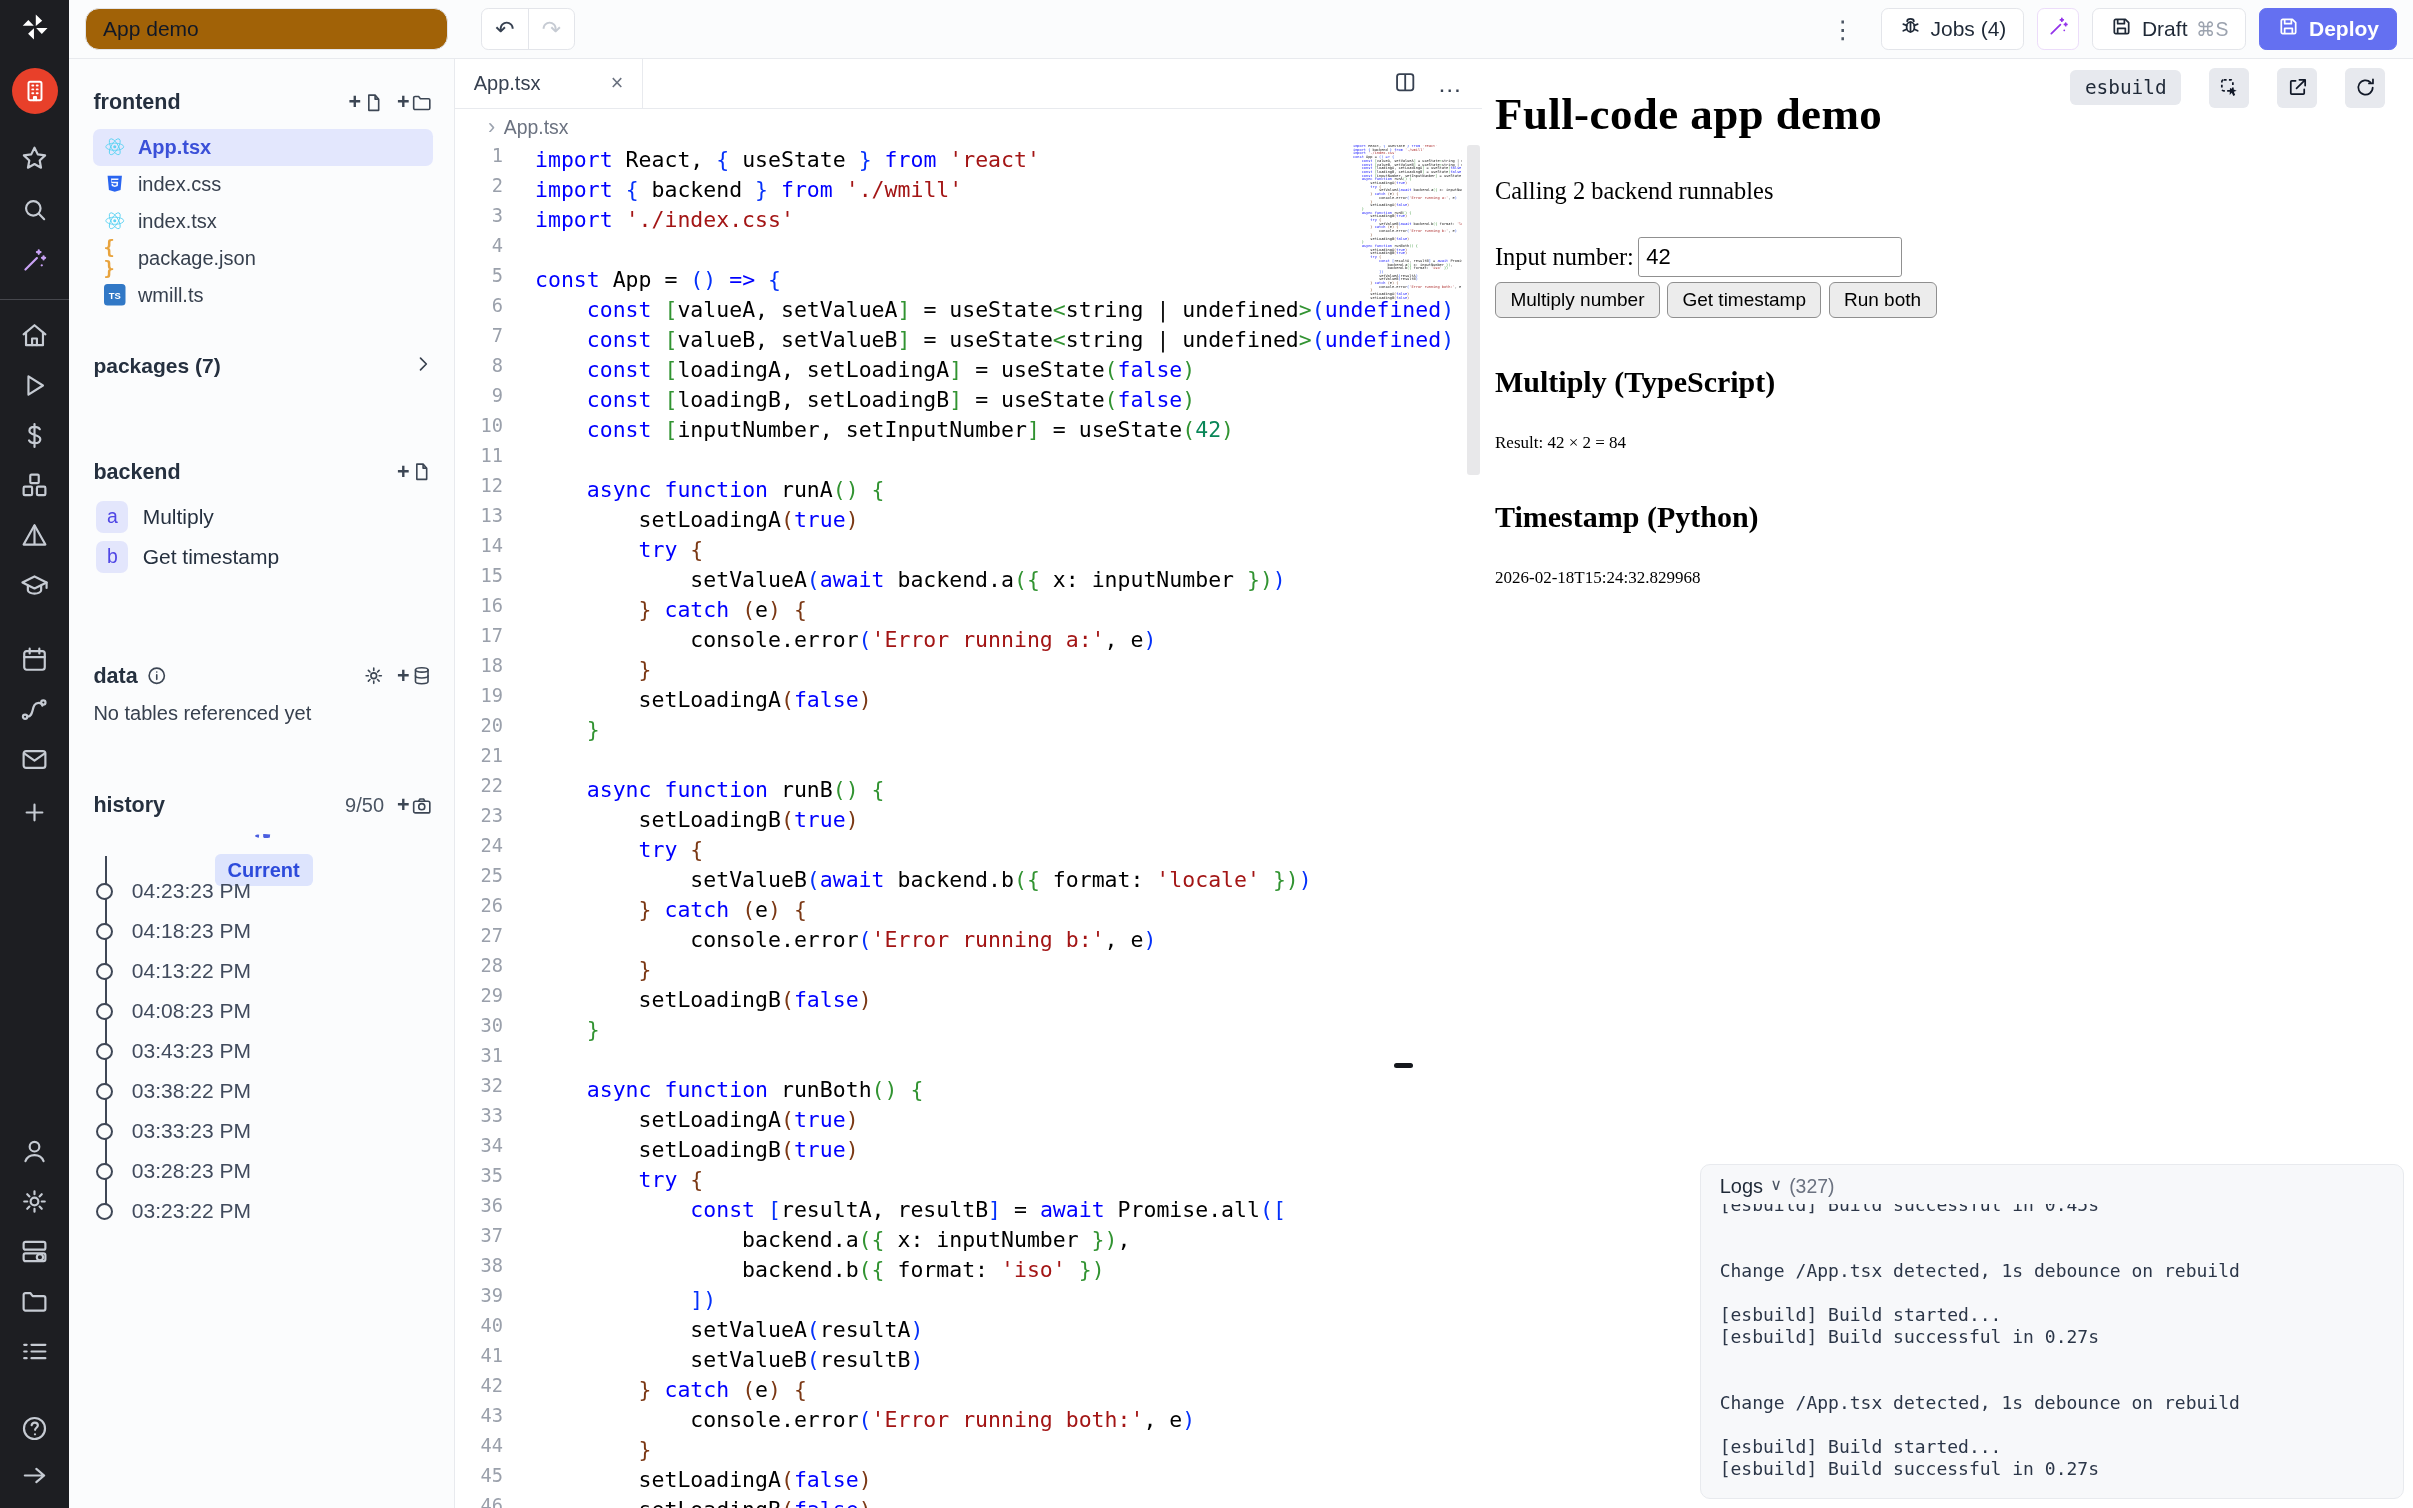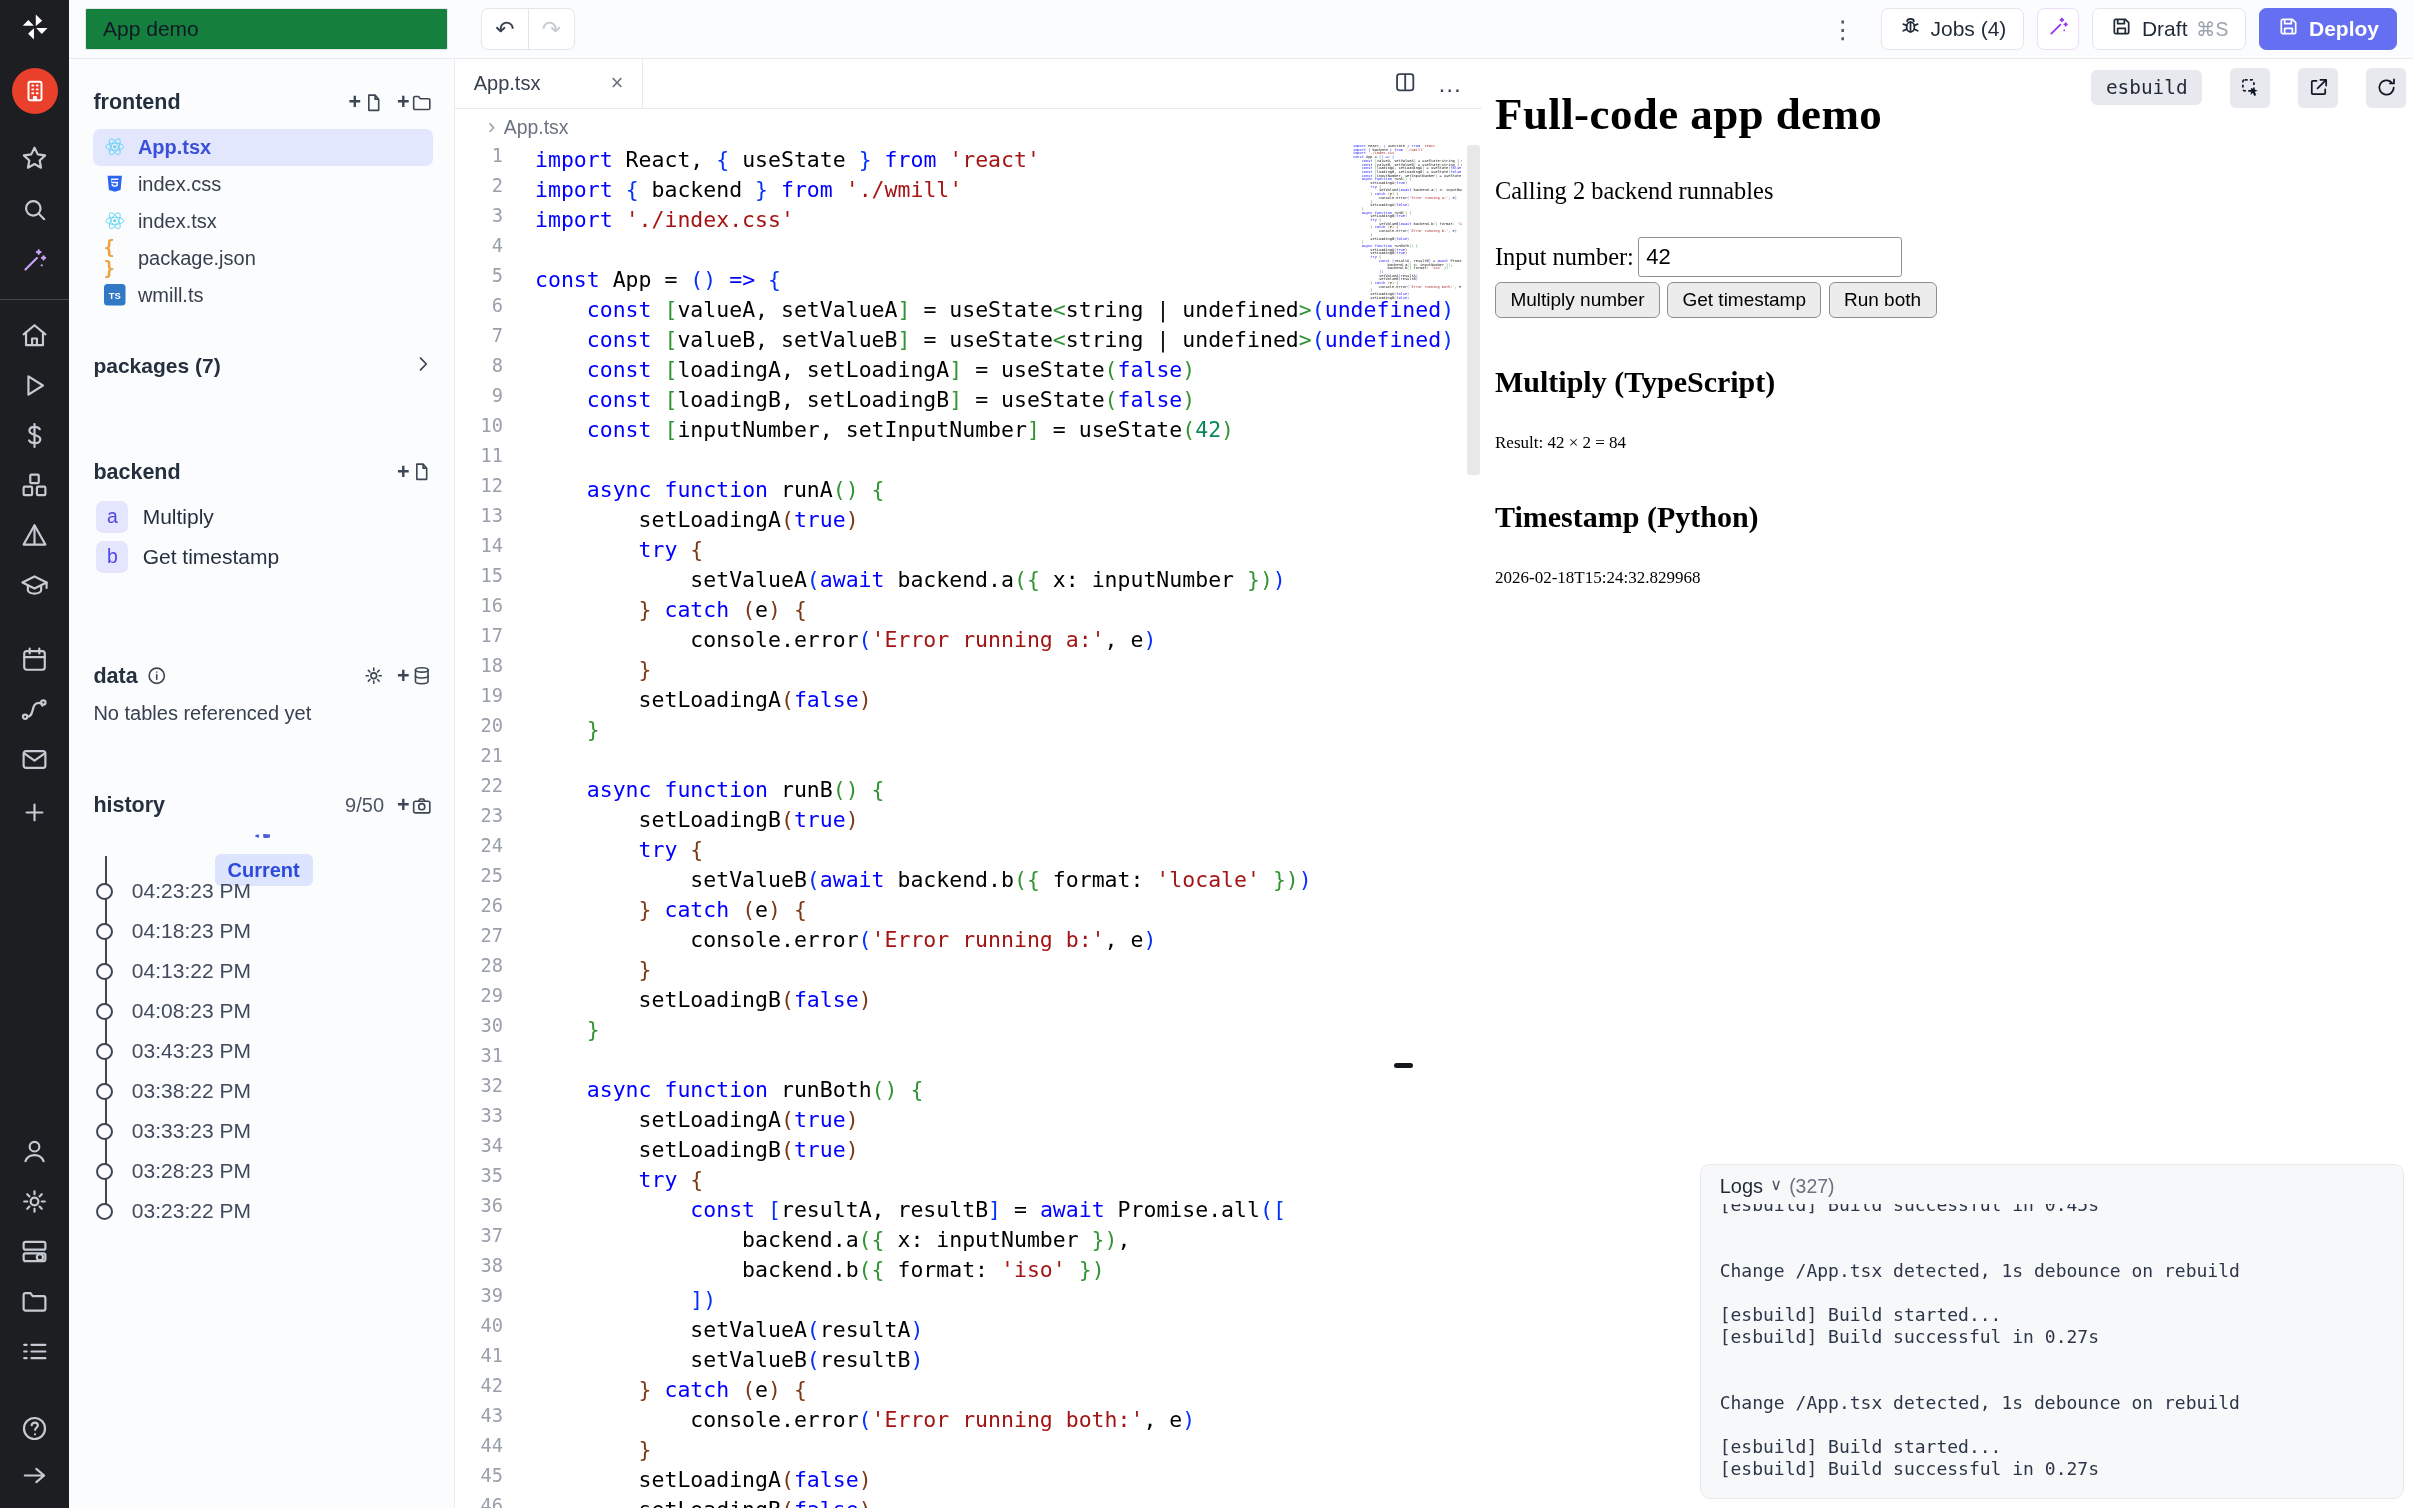--- a/index.html
+++ b/index.html
@@ -18,21 +18,21 @@
   .rail-logo { margin-top:10px; color:#fff; }
   .rail-logo svg { width:32px; height:32px; }
   .workspace-btn { width:46px; height:46px; border-radius:50%; background:#e8402a; color:#fff; display:flex; align-items:center; justify-content:center; margin-top:24.4px; flex-shrink:0; }
   .workspace-btn svg { width:26px; height:26px; }
   .rail-div { width:69px; height:0; border-top:1.4px solid #46474d; margin-top:21.5px; flex-shrink:0; }
   .wand-purple { color:#c9a2f5; }
 
   
   #content { flex:1; display:flex; flex-direction:column; min-width:0; }
   #topbar { height:59px; background:#fbfcfd; border-bottom:1.4px solid #e8eaee; display:flex; align-items:center; padding:0 16px; flex-shrink:0; }
-  .app-name-input { width:363px; height:42px; border:1.4px solid #e3e5ea; border-radius:2px; background:#15803d; font-size:21px; color:#111827; padding:0 17px; outline:none; font-family:"Liberation Sans",sans-serif; }
+  .app-name-input { width:363px; height:42px; border:1.4px solid #e3e5ea; border-radius:14px; background:#a16207; font-size:21px; color:#111827; padding:0 17px; outline:none; font-family:"Liberation Sans",sans-serif; }
   .undoredo { display:flex; margin-left:33px; border:1.4px solid #e3e5ea; border-radius:7.2px; overflow:hidden; height:42px; background:#fff; }
   .undoredo .ur-btn { width:46px; display:flex; align-items:center; justify-content:center; font-size:23px; color:#374151; }
   .undoredo .ur-btn + .ur-btn { border-left:1.4px solid #e3e5ea; color:#c6cbd3; }
   .tb-spacer { flex:1; }
   .kebab { font-size:24.4px; color:#4b5563; padding:0 13px; }
   .tb-btn { height:42px; border:1.4px solid #e3e5ea; border-radius:7.2px; background:#fff; display:flex; align-items:center; gap:8.6px; padding:0 17px; font-size:21px; color:#1f2937; margin-left:13px; }
   .tb-btn svg { width:23px; height:23px; }
   .tb-btn.icon-only { width:42px; padding:0; justify-content:center; border-color:#ecdcfa; color:#9333ea; }
   .shortcut { color:#9ca3af; font-size:19.4px; }
   .tb-btn.deploy { background:#6470f1; border-color:#6470f1; color:#fff;font-weight:bold; }
@@ -89,21 +89,21 @@
   .k { color:#0000ff; } .s { color:#a31515; } .n { color:#098658; }
   .b1 { color:#0431fa; } .b2 { color:#319331; } .b3 { color:#7b3814; } .p { color:#000; }
   #minimap { position:absolute; top:0; right:20px; width:109px; height:359px; overflow:hidden; opacity:.9; }
   #minimap .mm-line { white-space:pre; font:3.6px/3.7px "DejaVu Sans Mono",monospace; }
   #vscroll { position:absolute; top:0; right:0; width:16px; height:100%; }
   #vscroll .thumb { position:absolute; top:0; left:1.4px; width:13px; height:330px; background:rgba(90,95,105,.14); border-radius:2.9px; }
   #resize-handle { position:absolute; left:1394px; top:1063px; width:18.7px; height:5px; background:#15181d; border-radius:2.9px; z-index:5; }
 
   
   #preview { flex:1; background:#fff; position:relative; overflow:hidden; }
-  .pv-toolbar { position:absolute; top:8.6px; right:7px; display:flex; align-items:center; gap:28px; }
+  .pv-toolbar { position:absolute; top:8.6px; right:28px; display:flex; align-items:center; gap:28px; }
   .pv-badge { background:#e7e9ee; border-radius:5.7px; padding:5.7px 14.4px; font:19.4px "DejaVu Sans Mono",monospace; color:#1f2937; }
   .pv-btn { width:40px; height:40px; background:#e7e9ee; border-radius:5.7px; display:flex; align-items:center; justify-content:center; color:#111827; }
   .pv-btn svg { width:23px; height:23px; }
   .pv-doc { padding:18.7px 0 0 13px; font-family:"Liberation Serif",serif; color:#000; }
   .pv-h1 { font-size:45px; font-weight:700; margin:10px 0 0 0; letter-spacing:0.4px; }
   .pv-sub { font-size:24.4px; margin-top:37px; }
   .pv-input-row { margin-top:32px; display:flex; align-items:center; font-size:24.4px; }
   .pv-input { width:264px; height:40px; border:1.4px solid #909090; border-radius:2.9px; font-size:22px; font-family:"Liberation Sans",sans-serif; padding:0 7.2px; margin-left:4.3px; background:#fff; }
   .pv-btn-row { margin-top:5.7px; display:flex; gap:7.2px; }
   .pv-push { font-family:"Liberation Sans",sans-serif; font-size:19px; color:#000; background:#ececec; border:1.4px solid #8f8f8f; border-radius:6px; padding:5.7px 14.4px; }

